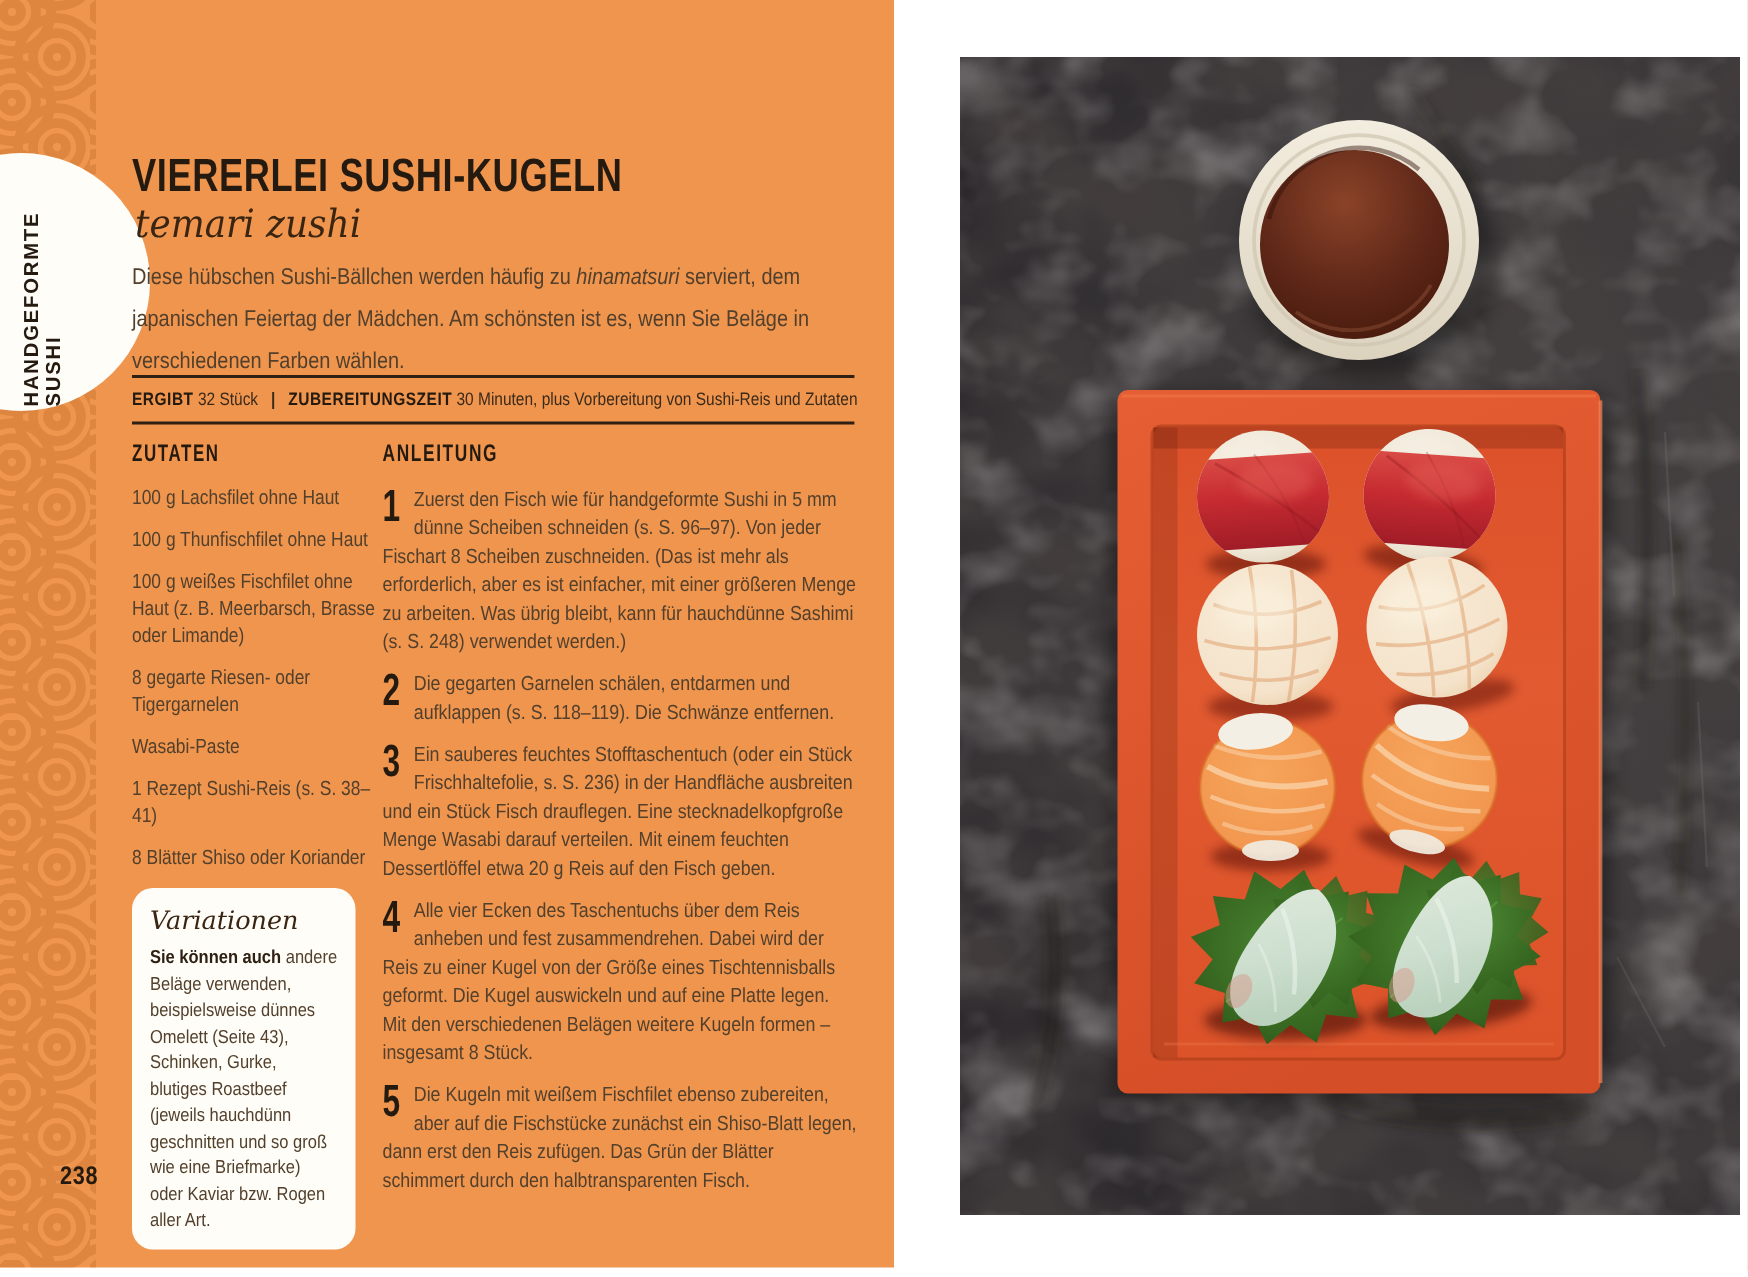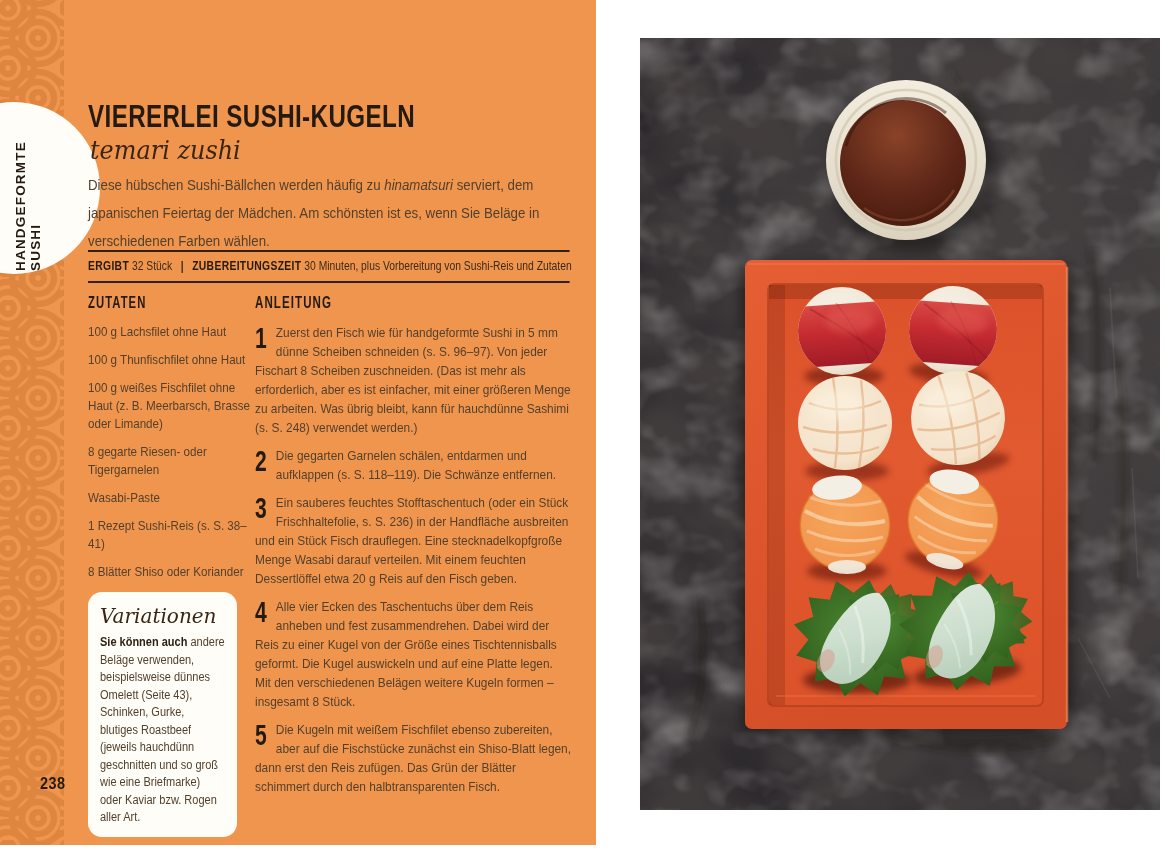--- a/index.html
+++ b/index.html
@@ -27,21 +27,21 @@
   .colhead{font-weight:bold;font-size:16px;letter-spacing:1.5px;color:var(--ink-dark,#241A10);
       transform:scaleX(.82);transform-origin:left top;margin:0 0 11px 0;white-space:nowrap;}
   .col-ing{position:absolute;left:88px;top:294px;width:190px;transform:scaleX(.86);transform-origin:left top;}
   .ing{font-size:13.5px;line-height:18px;color:var(--ink-body,#53402C);margin-bottom:10px;}
   .col-steps{position:absolute;left:255px;top:294px;width:360px;transform:scaleX(.88);transform-origin:left top;}
   .step{font-size:13.5px;line-height:19px;color:var(--ink-body,#53402C);margin-bottom:9px;overflow:visible;}
   .step .num{float:left;font-weight:bold;font-size:30px;line-height:27px;color:var(--ink-dark,#241A10);
       margin:1px 7px 0 0;transform:scaleX(.8);transform-origin:left top;}
   .varbox{position:absolute;left:88px;top:592px;width:149px;min-height:198px;background:var(--box-bg,#FFFDF8);
       border-radius:14px;padding:10px 12px;box-sizing:border-box;}
-  .var-title{font-family:"DejaVu Serif",serif;font-style:italic;font-size:20px;color:#3A2513;margin:2px 0 6px 0;}
+  .var-title{font-family:"DejaVu Serif",serif;font-style:italic;font-size:17px;color:#3A2513;margin:2px 0 6px 0;}
   .var-text{width:142px;font-size:12.5px;line-height:17.5px;color:var(--ink-body,#53402C);margin:0;
       transform:scaleX(.88);transform-origin:left top;}
   .var-text b{color:#2E2013;}
   .pageno{position:absolute;left:40px;top:774px;font-weight:bold;font-size:17px;color:var(--ink-dark,#241A10);
       transform:scaleX(.85);transform-origin:left top;letter-spacing:.5px;}
   
   .photo{position:absolute;left:640px;top:38px;width:520px;height:772px;}
 </style>
 </head>
 <body>

